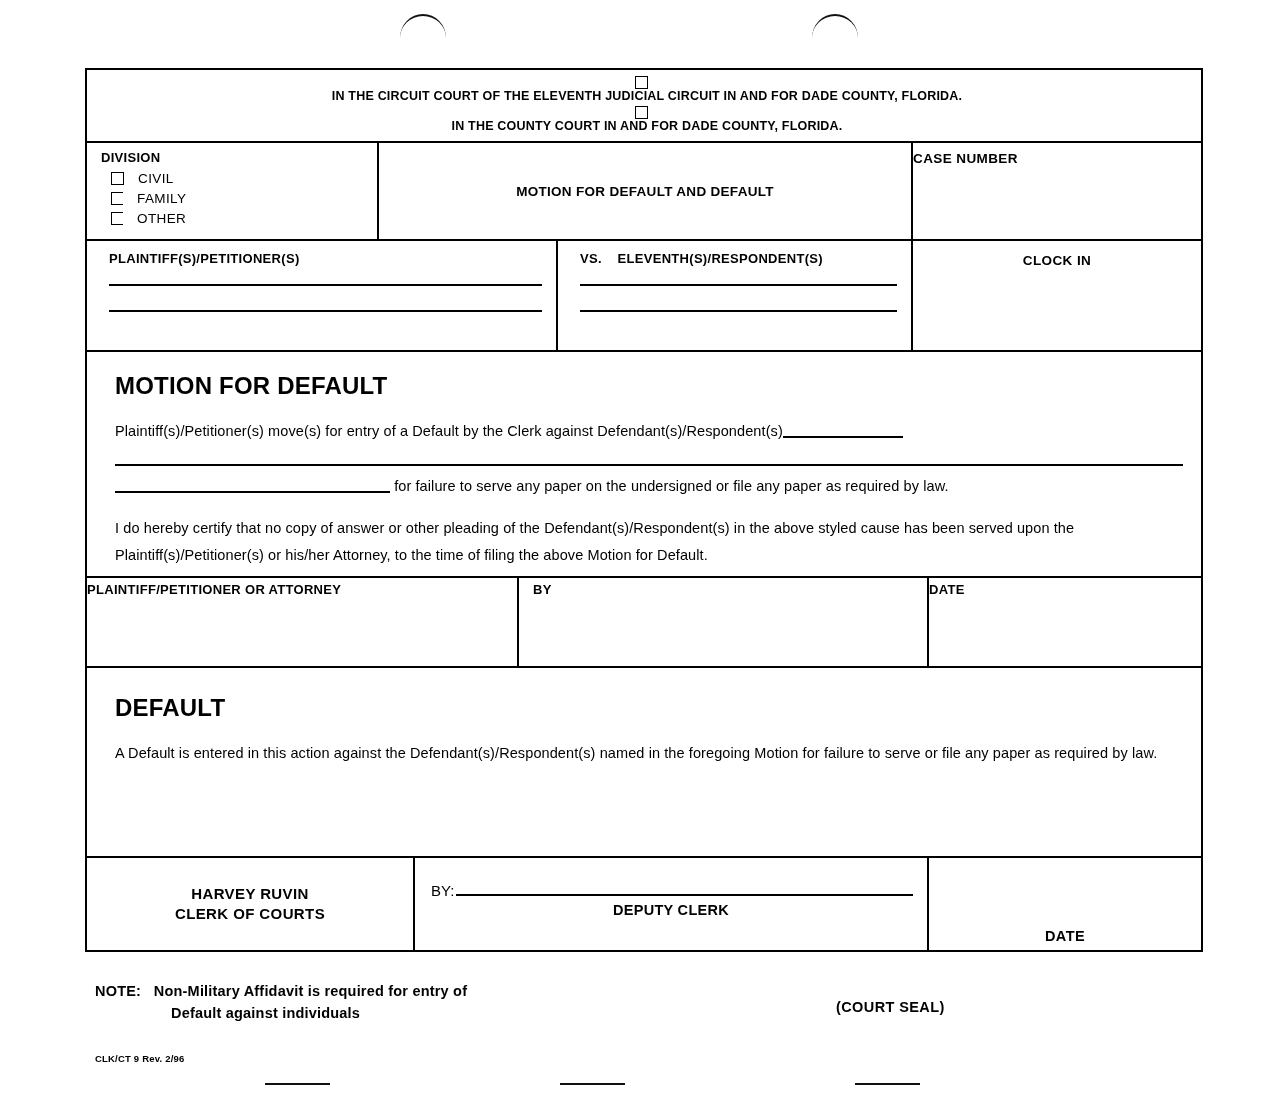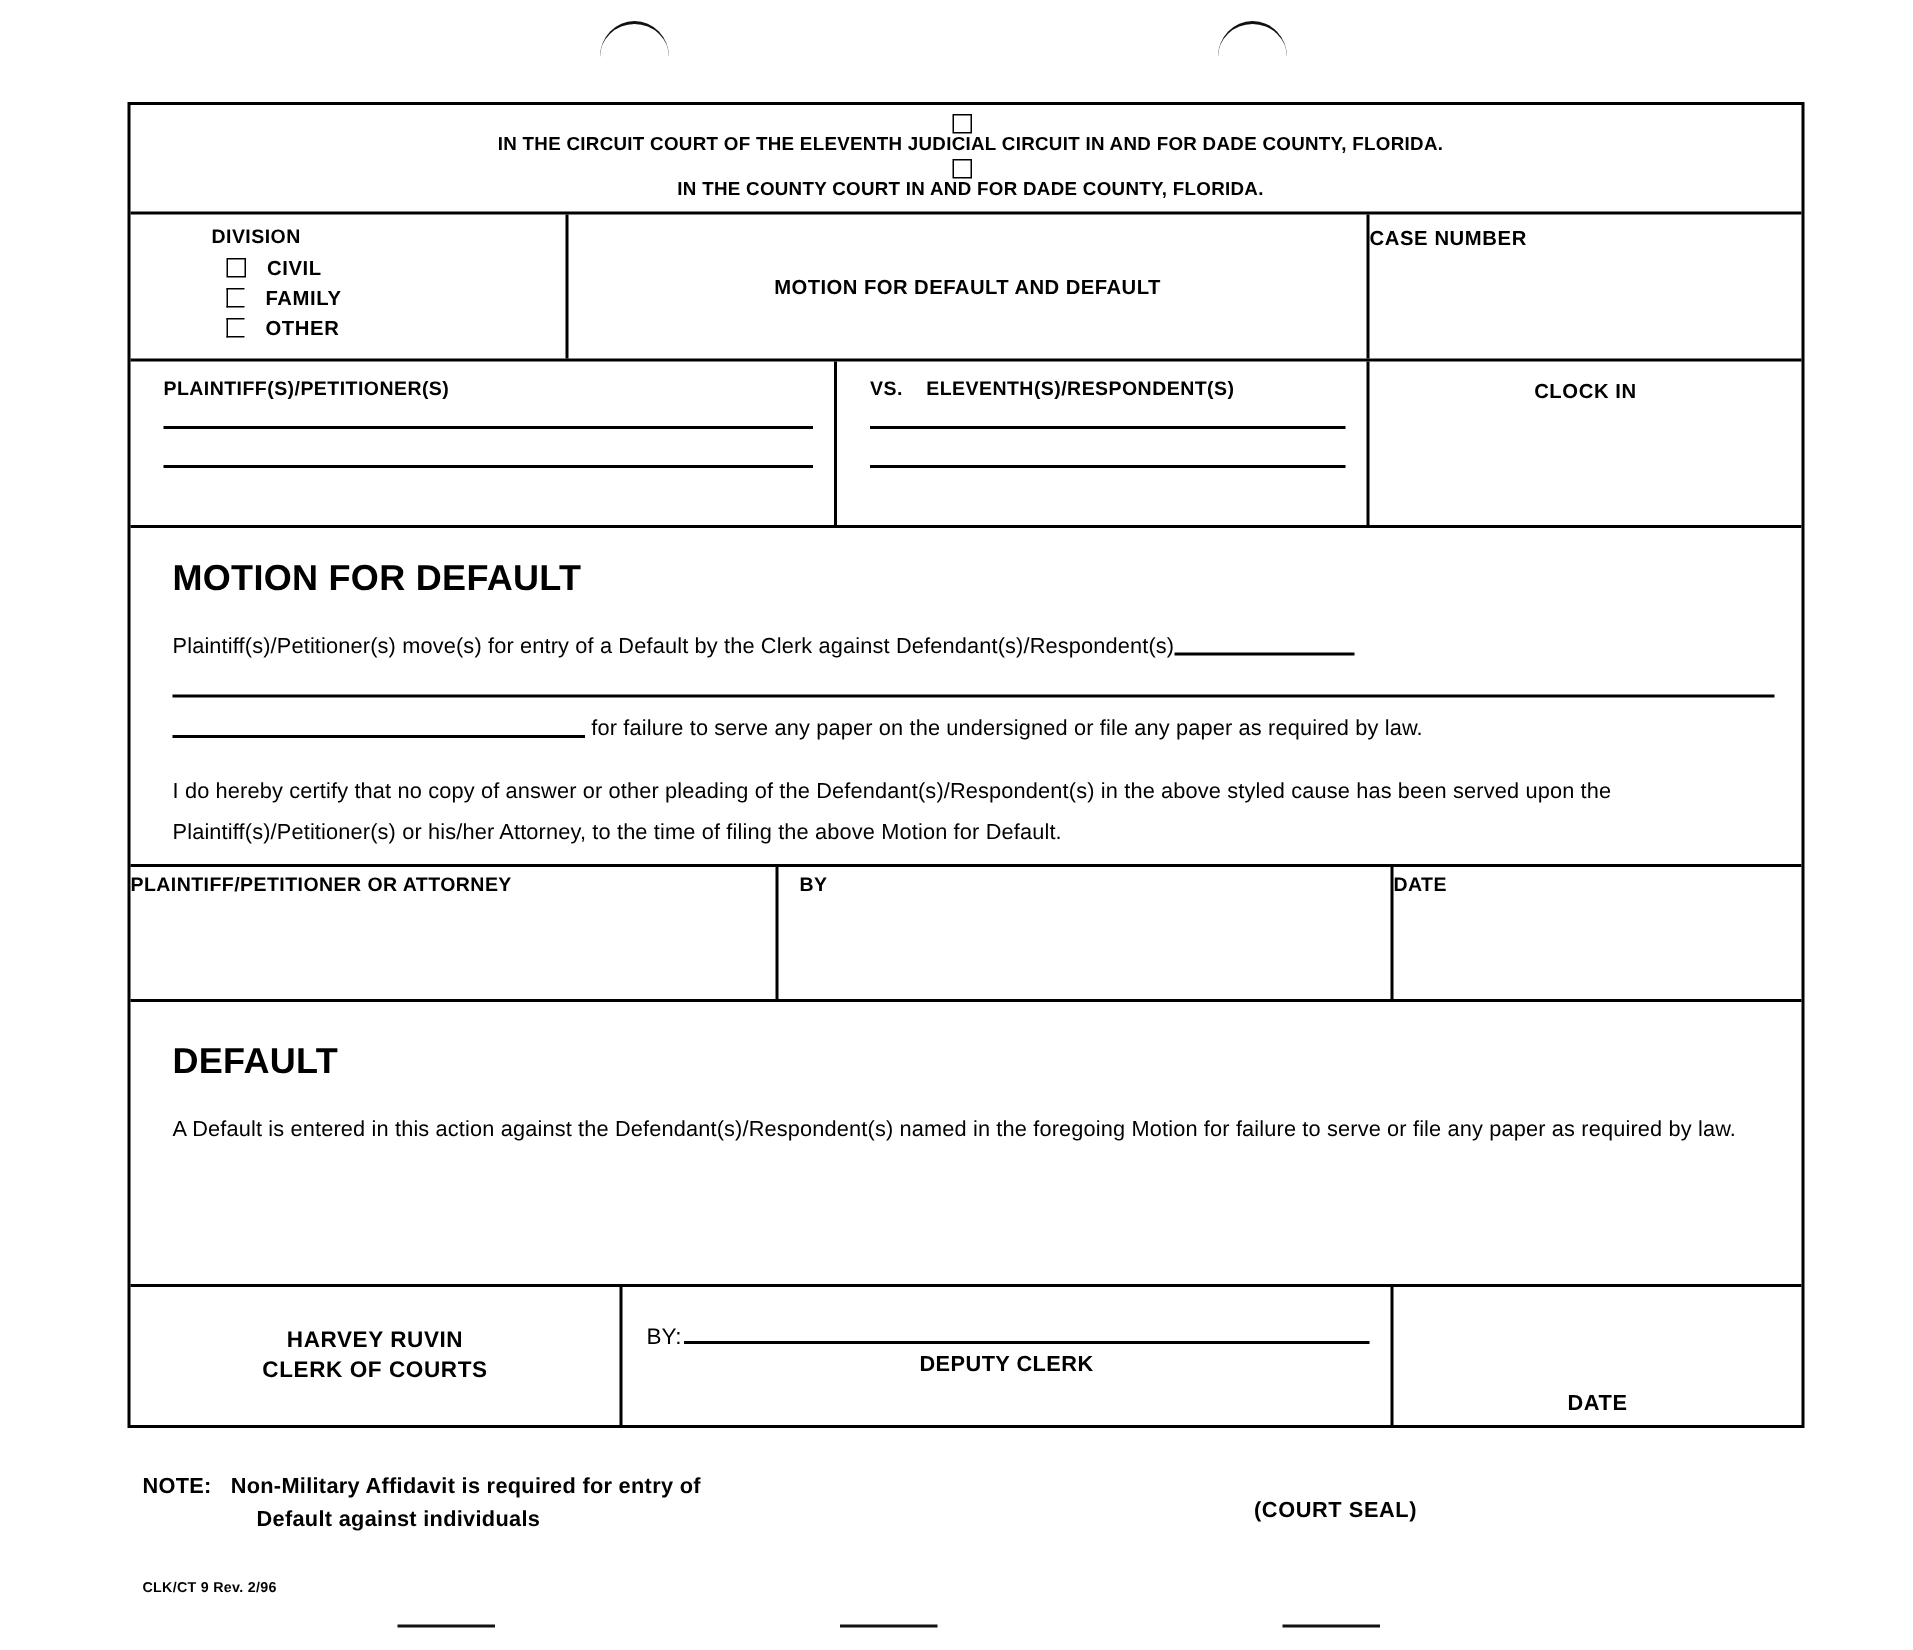--- a/index.html
+++ b/index.html
@@ -78,35 +78,34 @@
     height: 11px;
     border: 1.5px solid #000;
     margin-right: 12px;
     flex: none;
     background: #fff;
   }
   .cbox.open-right { border-right: none; }
 
   
   .division {
-    width: 252px;
+    width: 292px;
     padding: 7px 0 8px 14px;
-    margin-left: 40px;
   }
   .division .title {
     font-size: 13px;
     font-weight: bold;
     margin-bottom: 6px;
     letter-spacing: 0.3px;
   }
   .division .opt {
     display: flex;
     align-items: center;
     font-size: 13.5px;
-    font-weight: bold;
+    font-weight: normal;
     margin: 5px 0 5px 10px;
     letter-spacing: 0.4px;
   }
   .division .opt .cbox { margin-right: 14px; }
 
   .form-title {
     flex: 1;
     display: flex;
     align-items: center;
     justify-content: center;

